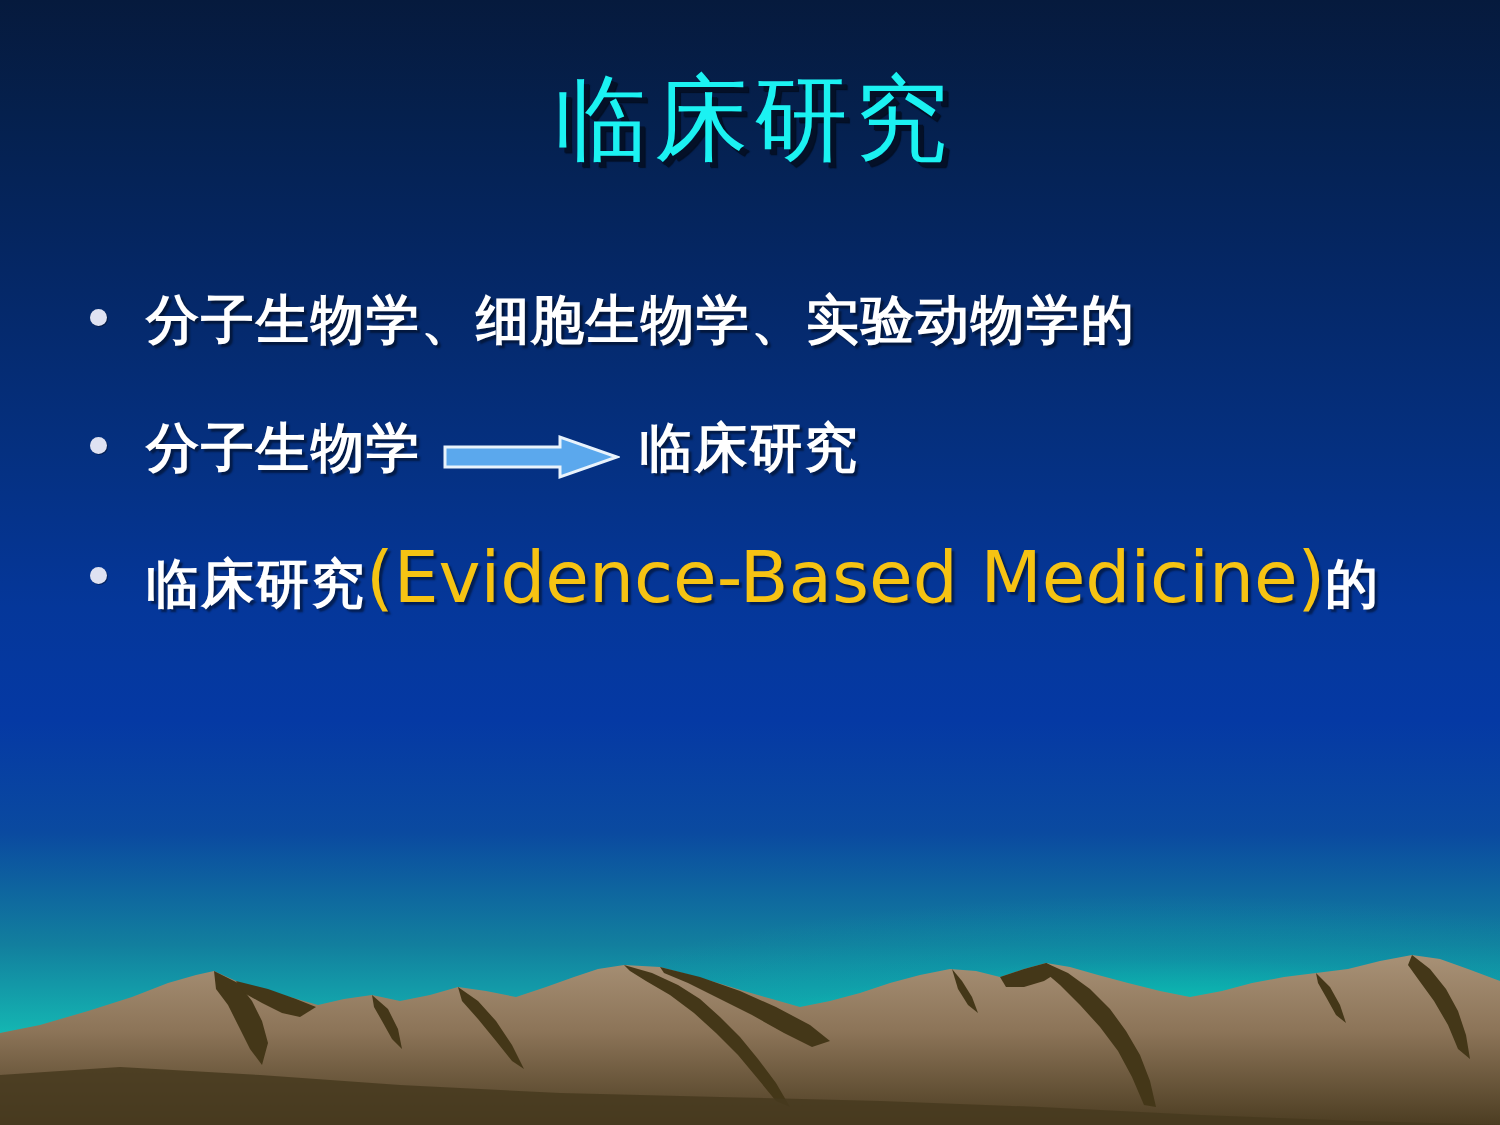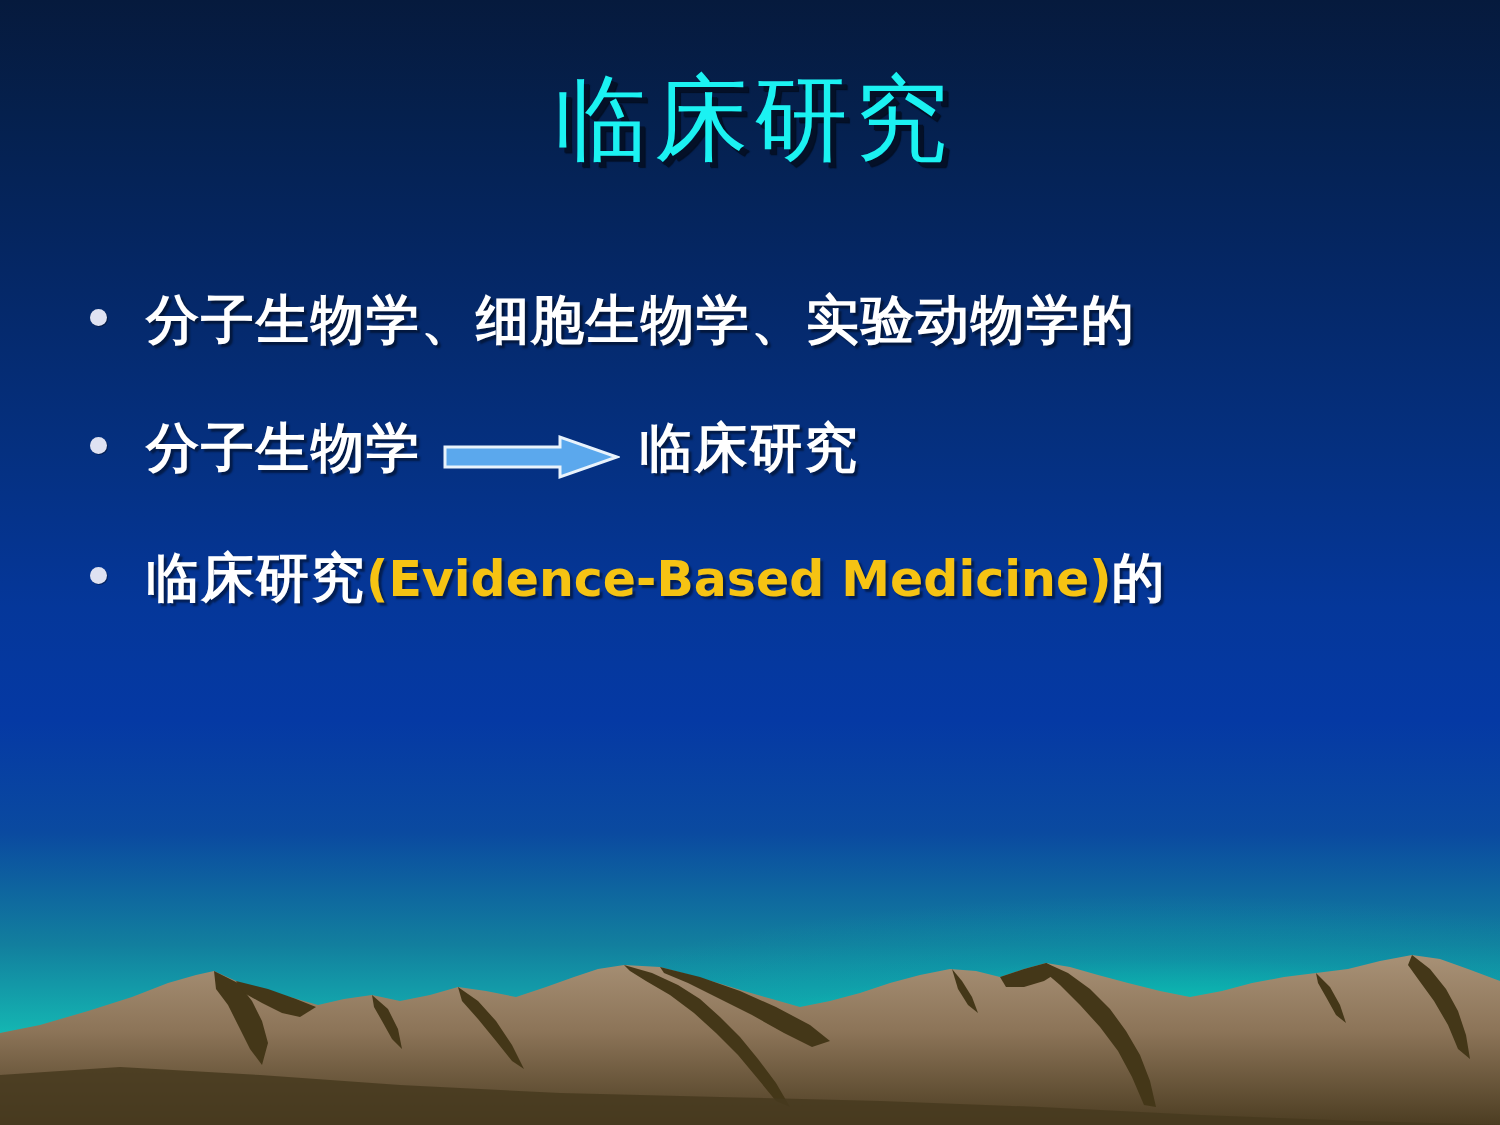--- a/index.html
+++ b/index.html
@@ -75,22 +75,22 @@
     font-family: "DejaVu Sans", "Liberation Sans", sans-serif;
     font-size: 53px;
     font-weight: 700;
     line-height: 84px;
     color: #ffffff;
     letter-spacing: 2px;
     text-shadow: 3px 3px 2px rgba(0,0,0,0.45);
   }
   .btext.en {
     color: #f6c313;
-    font-weight: 700;
-    font-size: 49px;
+    font-weight: 400;
+    font-size: 71px;
     letter-spacing: 0px;
     text-shadow: 3px 3px 2px rgba(0,0,0,0.45);
   }
 
   
   #bullet-1 { top: 0px; }
   #bullet-2 { margin-top: 44px; }
   #bullet-3 { margin-top: 46px; }
 
   #bullet-1 .bullet-dot { top: 31px; }

